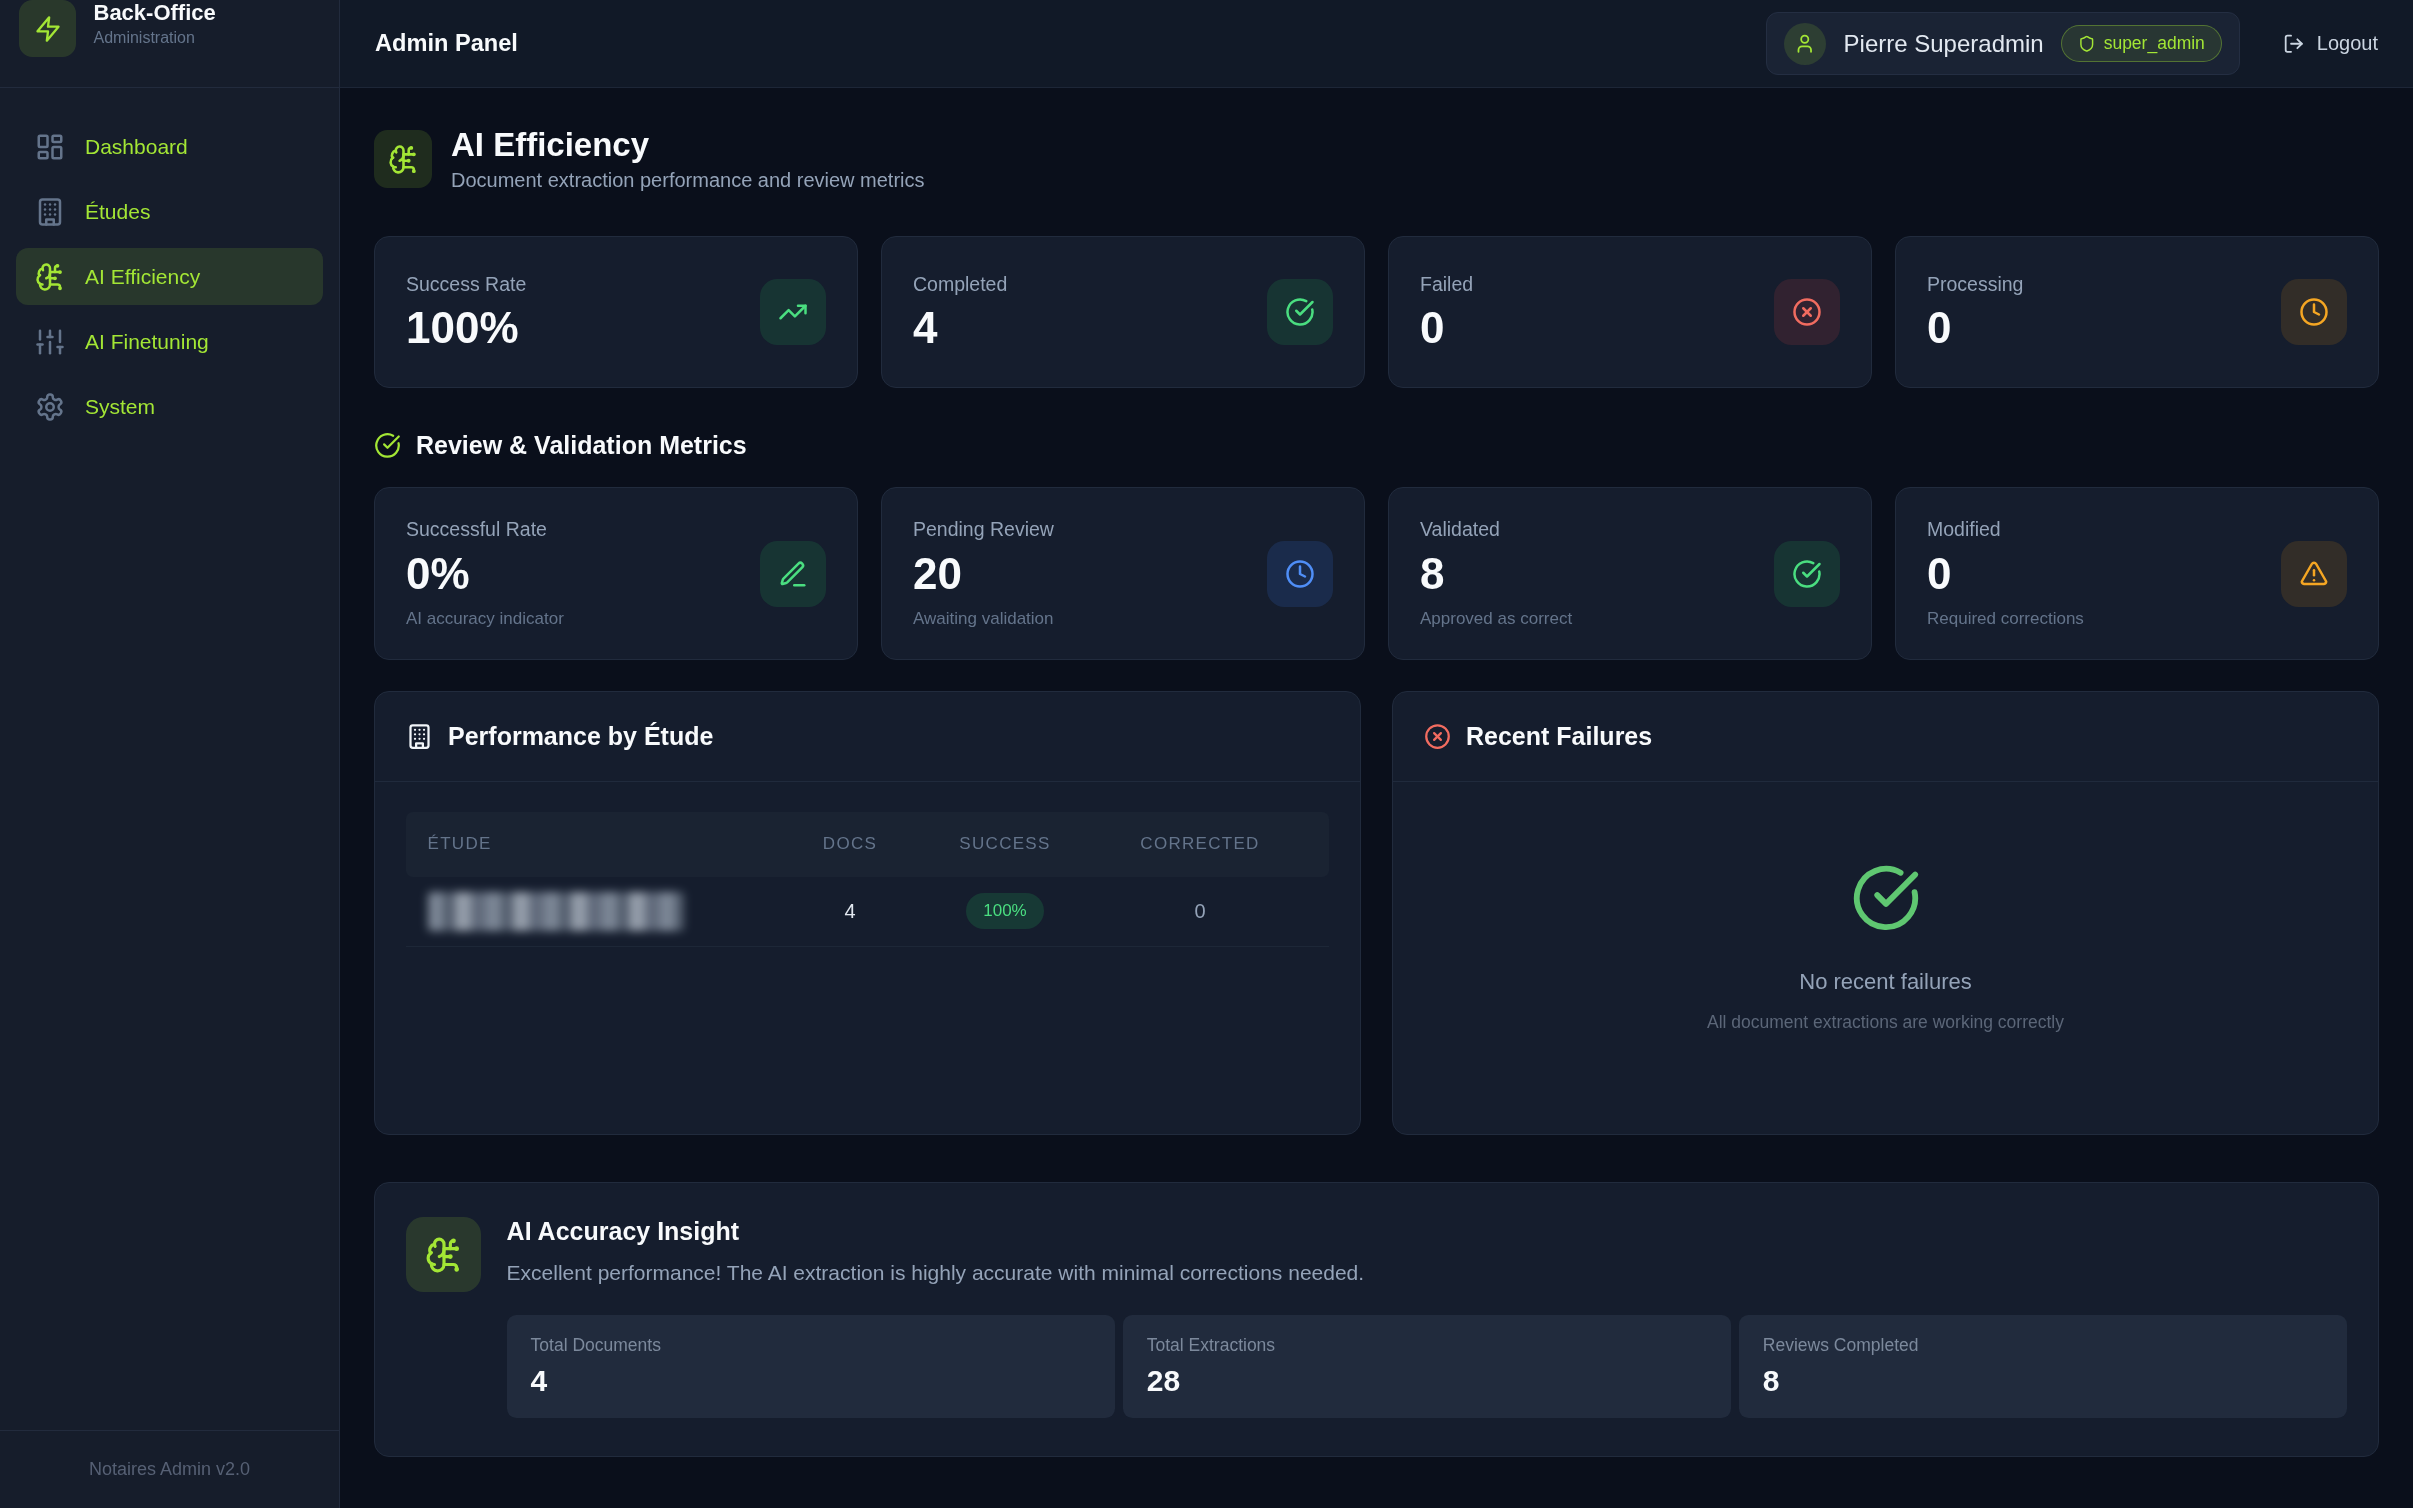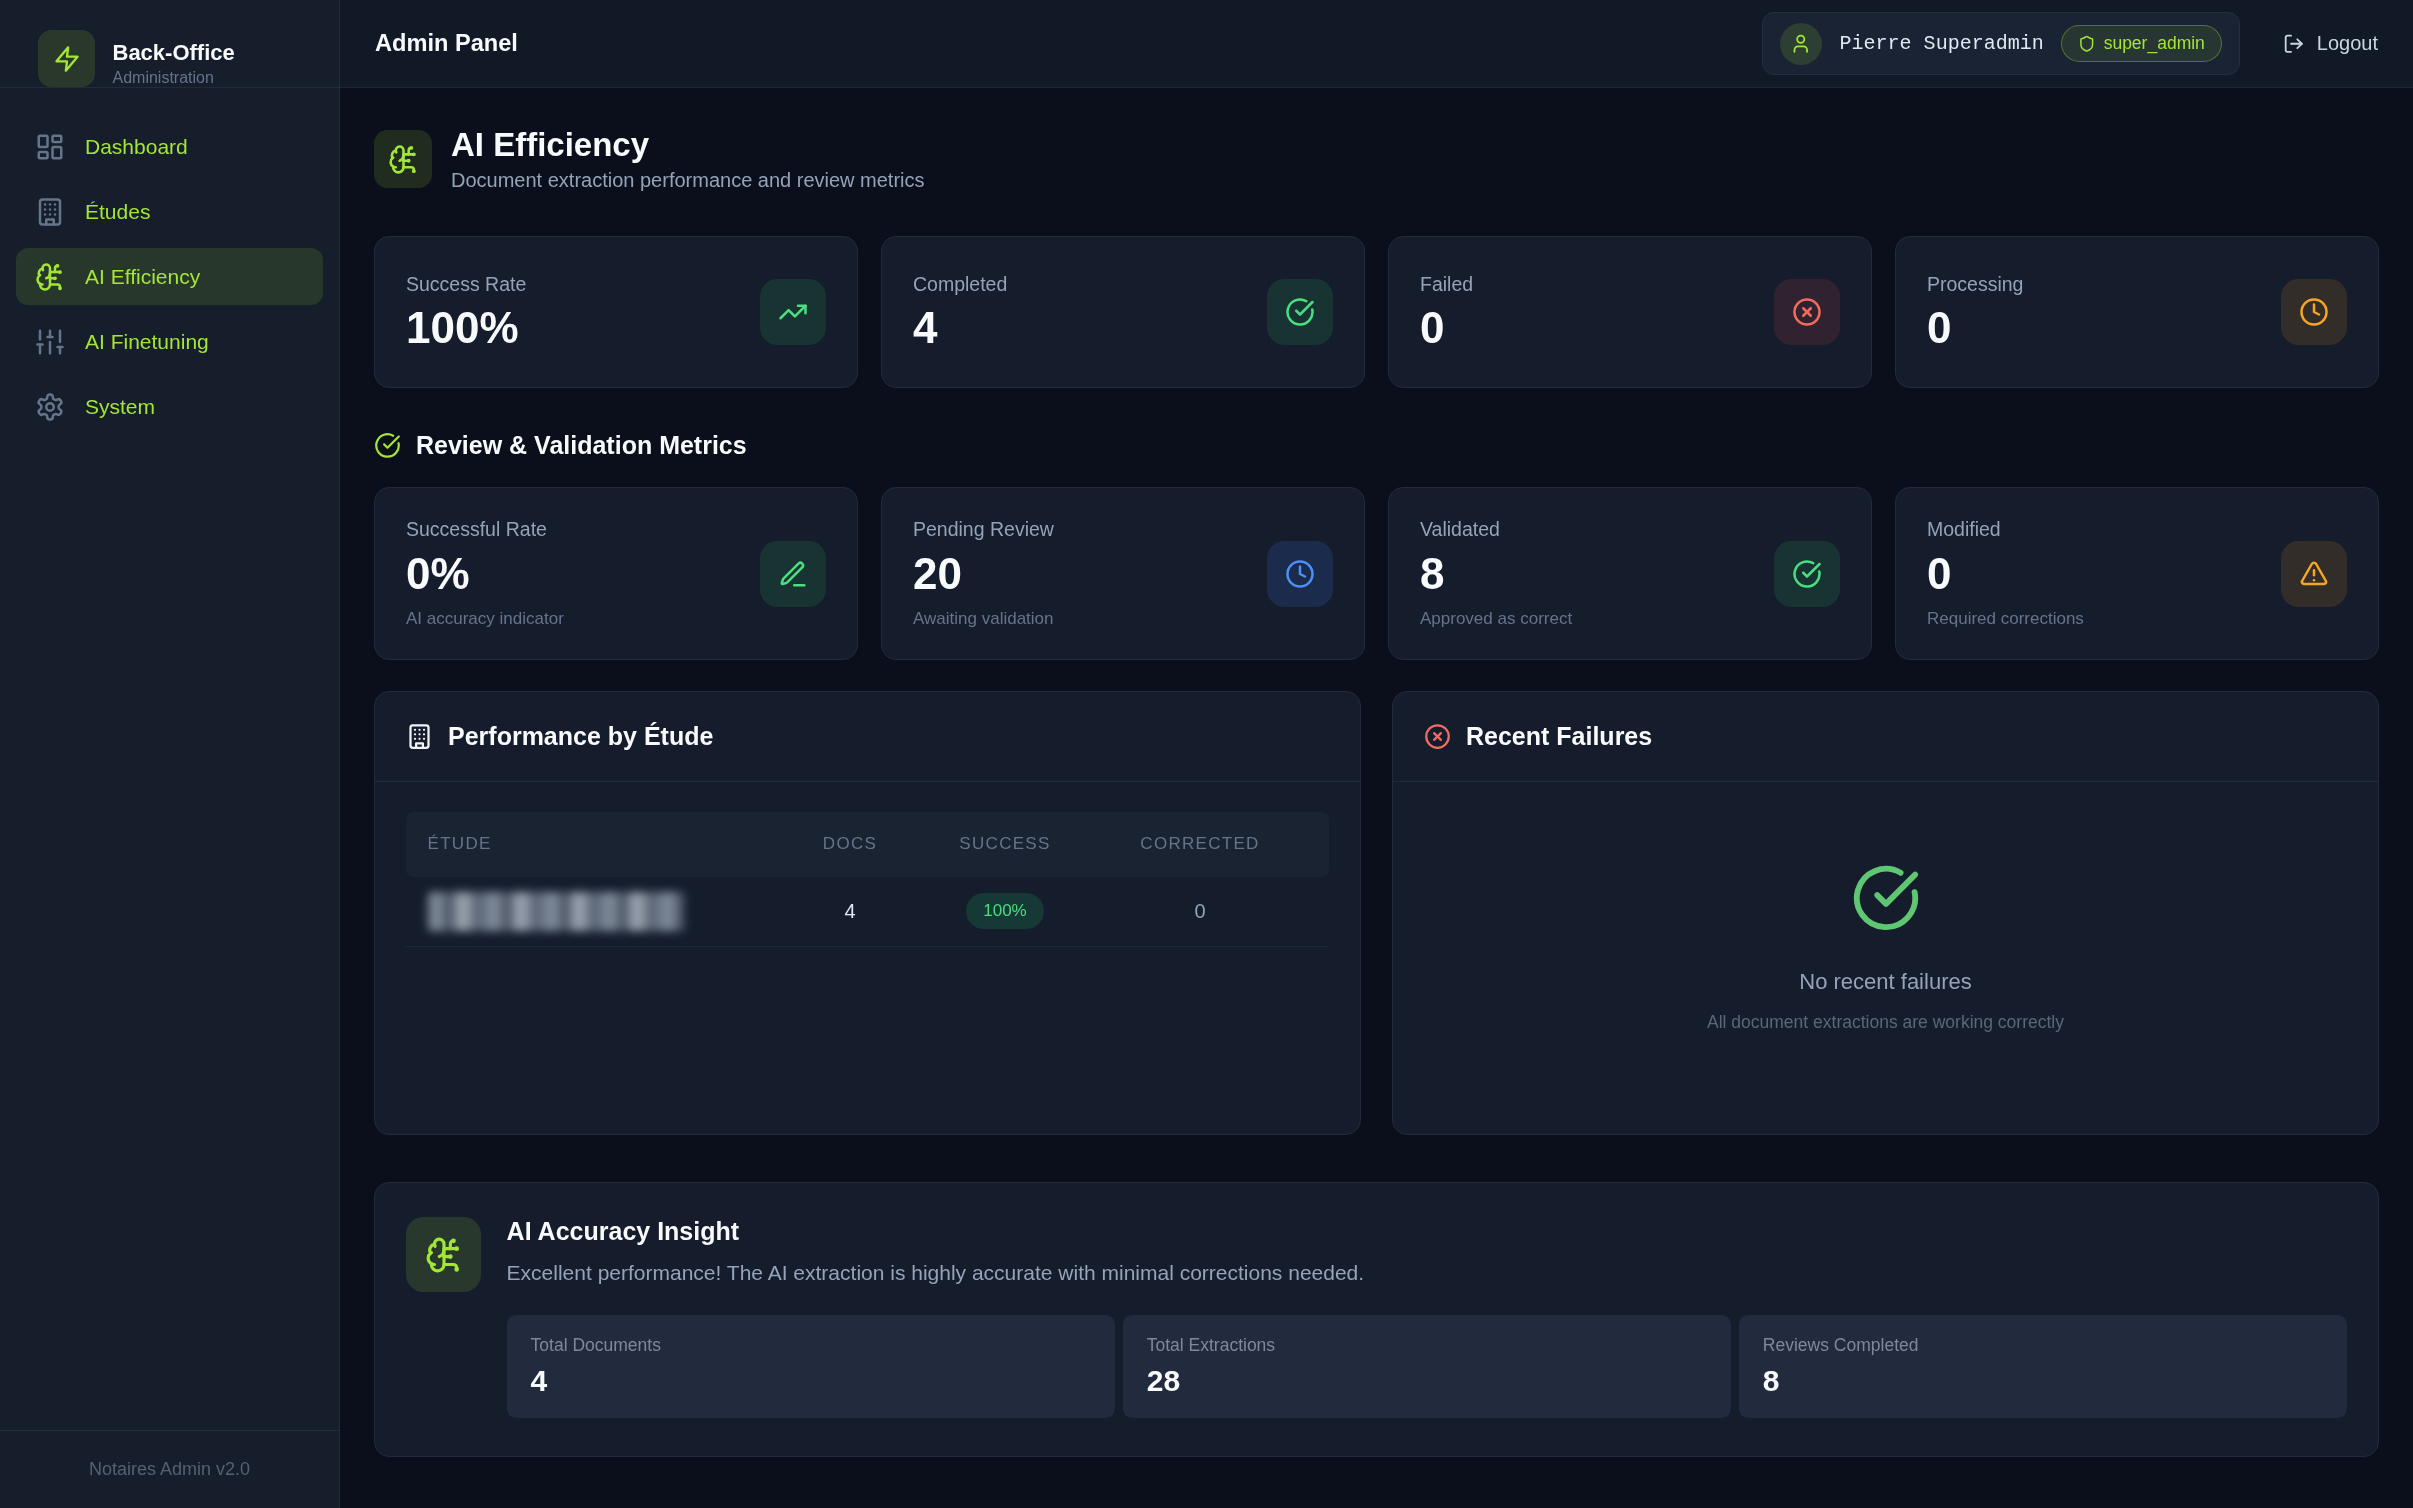--- a/index.html
+++ b/index.html
@@ -9,22 +9,22 @@
     background:#0a0f1b; color:#f1f5f9; overflow:hidden; position:relative;
   }
   .ic { display:block; }
 
   
   .sidebar {
     position:absolute; left:0; top:0; width:340px; height:1508px;
     background:#161d2b; border-right:1.3px solid #222b3d;
   }
   .sidebar-header {
-    height:88px; display:flex; align-items:flex-end; gap:17.5px;
-    padding:0 38px; border-bottom:1.3px solid #222b3d;
+    height:88px; display:flex; align-items:flex-start; gap:17.5px;
+    padding:0 19px; border-bottom:1.3px solid #222b3d;
   }
   .logo-box {
     width:57px; height:57px; border-radius:13.5px; flex:0 0 auto;
     background:rgba(163,230,53,0.14); display:flex; align-items:center; justify-content:center;
     color:#a3e635;
   }
   .brand-name { font-size:22px; font-weight:700; color:#f8fafc; line-height:1.2; }
   .brand-sub { font-size:16px; color:#64748b; margin-top:2.7px; }
   .nav { padding:30px 16px; display:flex; flex-direction:column; gap:8px; }
   .nav-item {
@@ -48,21 +48,21 @@
   .topbar-title { font-size:23.6px; font-weight:700; color:#f8fafc; }
   .topbar-right { display:flex; align-items:center; gap:43px; }
   .user-pill {
     display:flex; align-items:center; gap:17.5px; background:#1a2334;
     border:1.3px solid #242e42; border-radius:12px; padding:9.4px 17.5px;
   }
   .avatar {
     width:42px; height:42px; border-radius:50%; background:rgba(163,230,53,0.14);
     display:flex; align-items:center; justify-content:center; color:#a3e635;
   }
-  .user-name { font-size:20px; color:#e2e8f0; font-weight:500;font-family:Liberation Mono, monospace; }
+  .user-name { font-size:24px; color:#e2e8f0; font-weight:500; }
   .role-badge {
     display:flex; align-items:center; gap:8px; padding:6.7px 16px; border-radius:673px;
     background:rgba(163,230,53,0.10); border:1.3px solid rgba(163,230,53,0.35); color:#a3e635;
     font-size:17.5px;
   }
   .logout { display:flex; align-items:center; gap:12px; color:#cbd5e1; font-size:20px; cursor:pointer; }
 
   
   .main { position:absolute; left:340px; top:88px; right:0; bottom:0; padding:38px 34px; }
 

